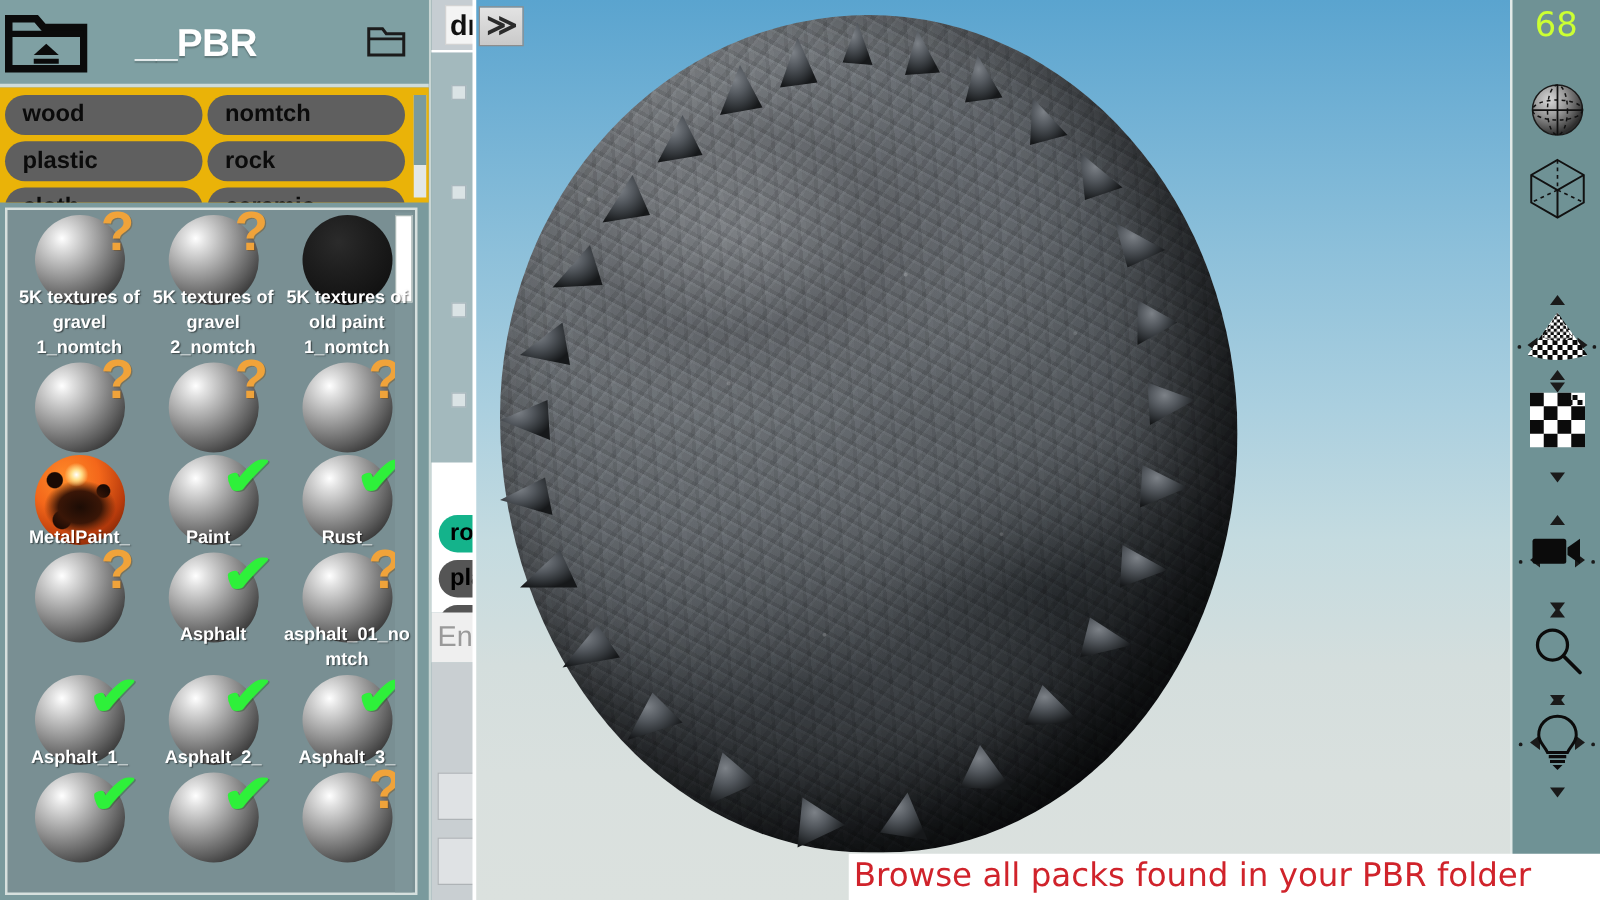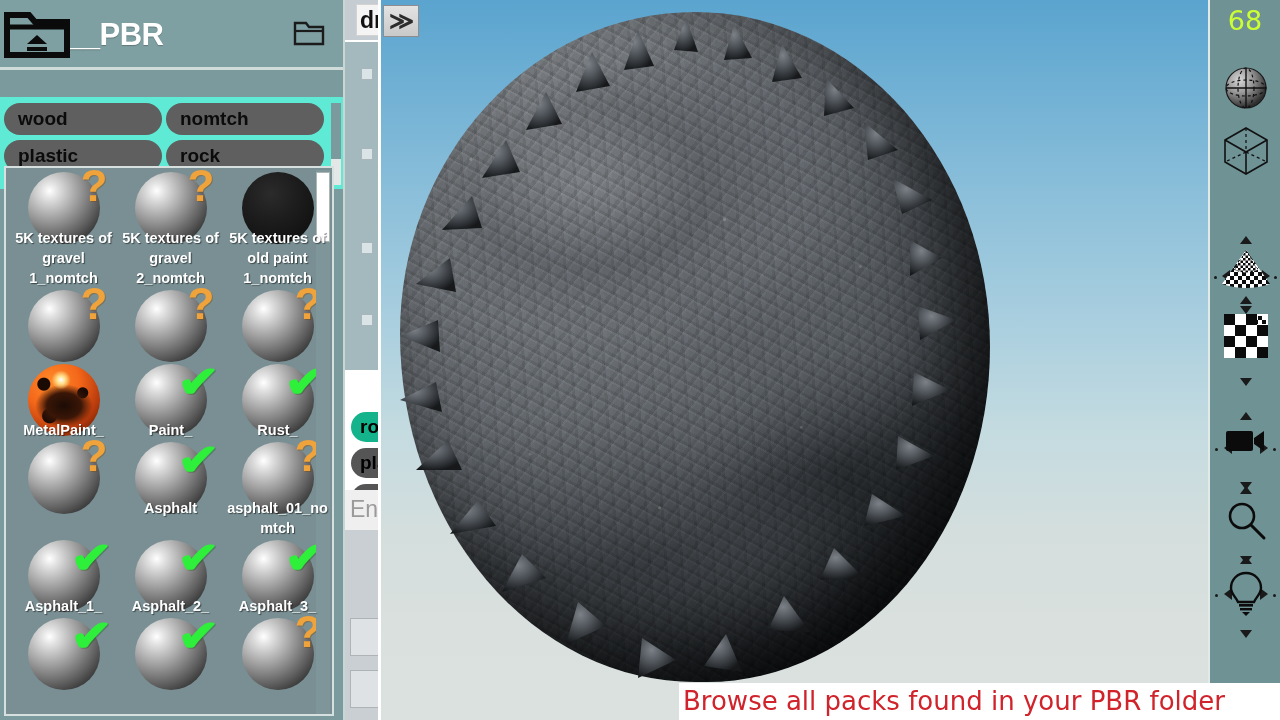--- a/index.html
+++ b/index.html
@@ -79,21 +79,21 @@
   .left-panel {
     position: absolute; left: 0; top: 0;
     width: 345px; height: 720px;
     background: #7a9a9d;
     border-right: 2px solid #c9d6d4;
   }
   .lp-header {
     position: relative;
     height: 70px;
     background: #7fa0a3;
-    display: flex; align-items: center;
+    display: flex; align-items: center; gap: 42px;
   }
   .folder-big {
     position: relative;
     width: 66px; height: 52px; margin-left: 4px; flex: none;
   }
   .lp-title {
     color: #ffffff; font-size: 31px; font-weight: 700;
     letter-spacing: -0.5px; margin-left: -4px;
     text-shadow: 0 1px 1px rgba(0,0,0,0.25);
     white-space: nowrap;
@@ -104,24 +104,23 @@
   }
   .lp-header-rule {
     position: absolute; left: 0; bottom: 0; width: 100%; height: 3px;
     background: #cfdcda;
   }
 
   
   .cat-area {
     position: relative;
     height: 92px;
-    background: #5eead4;
+    background: #eab308;
     overflow: hidden;
     padding: 6px 18px 0 4px;
-    margin-top: 27px;
   }
   .cat-grid { display: flex; flex-wrap: wrap; gap: 5px 4px; }
   .chip {
     width: 158px; height: 32px;
     background: #5f5f5f;
     border-radius: 16px;
     color: #0b0b0b;
     font-size: 19px; font-weight: 700;
     display: flex; align-items: center;
     padding-left: 14px;

